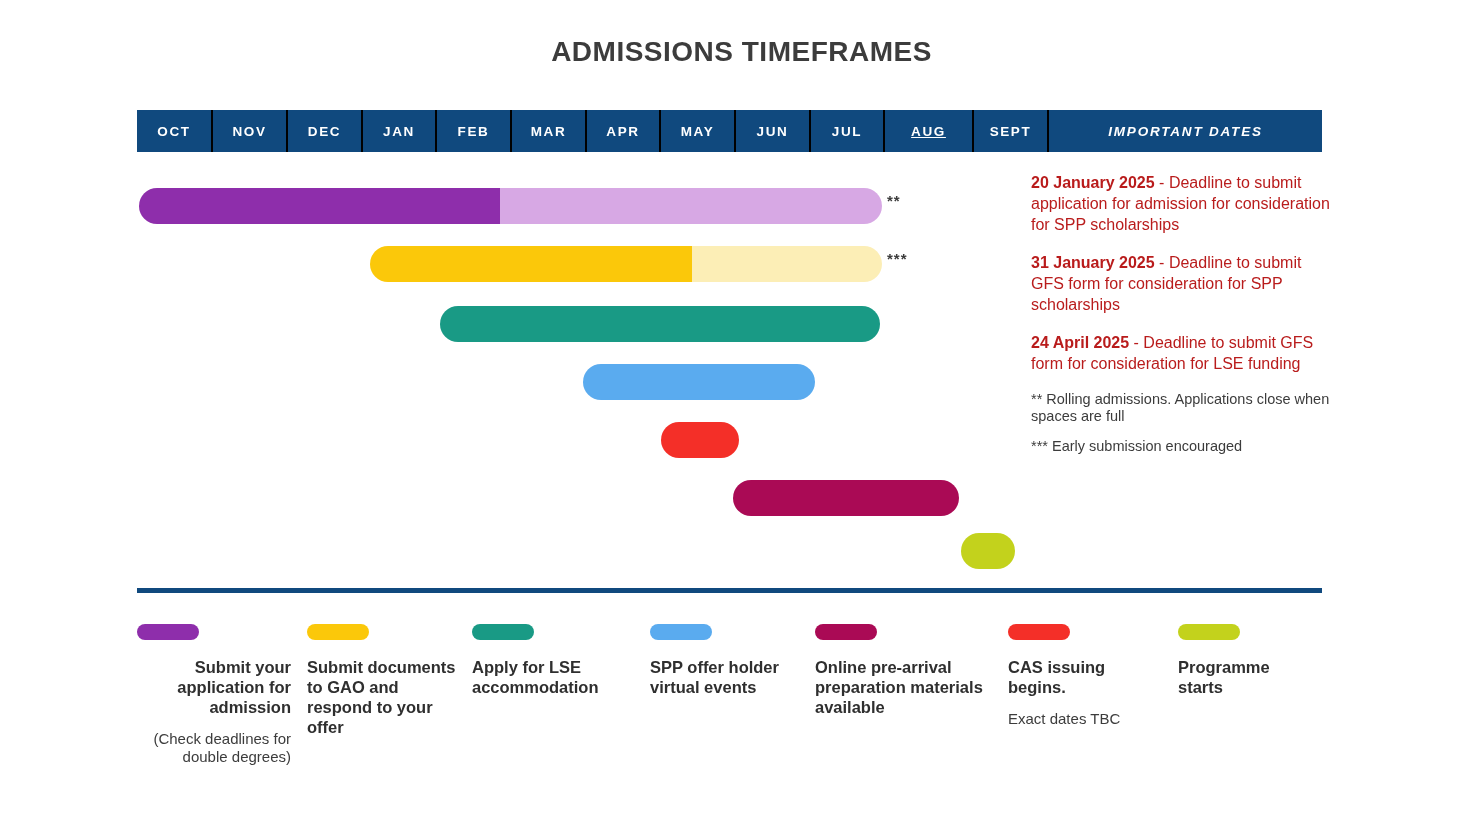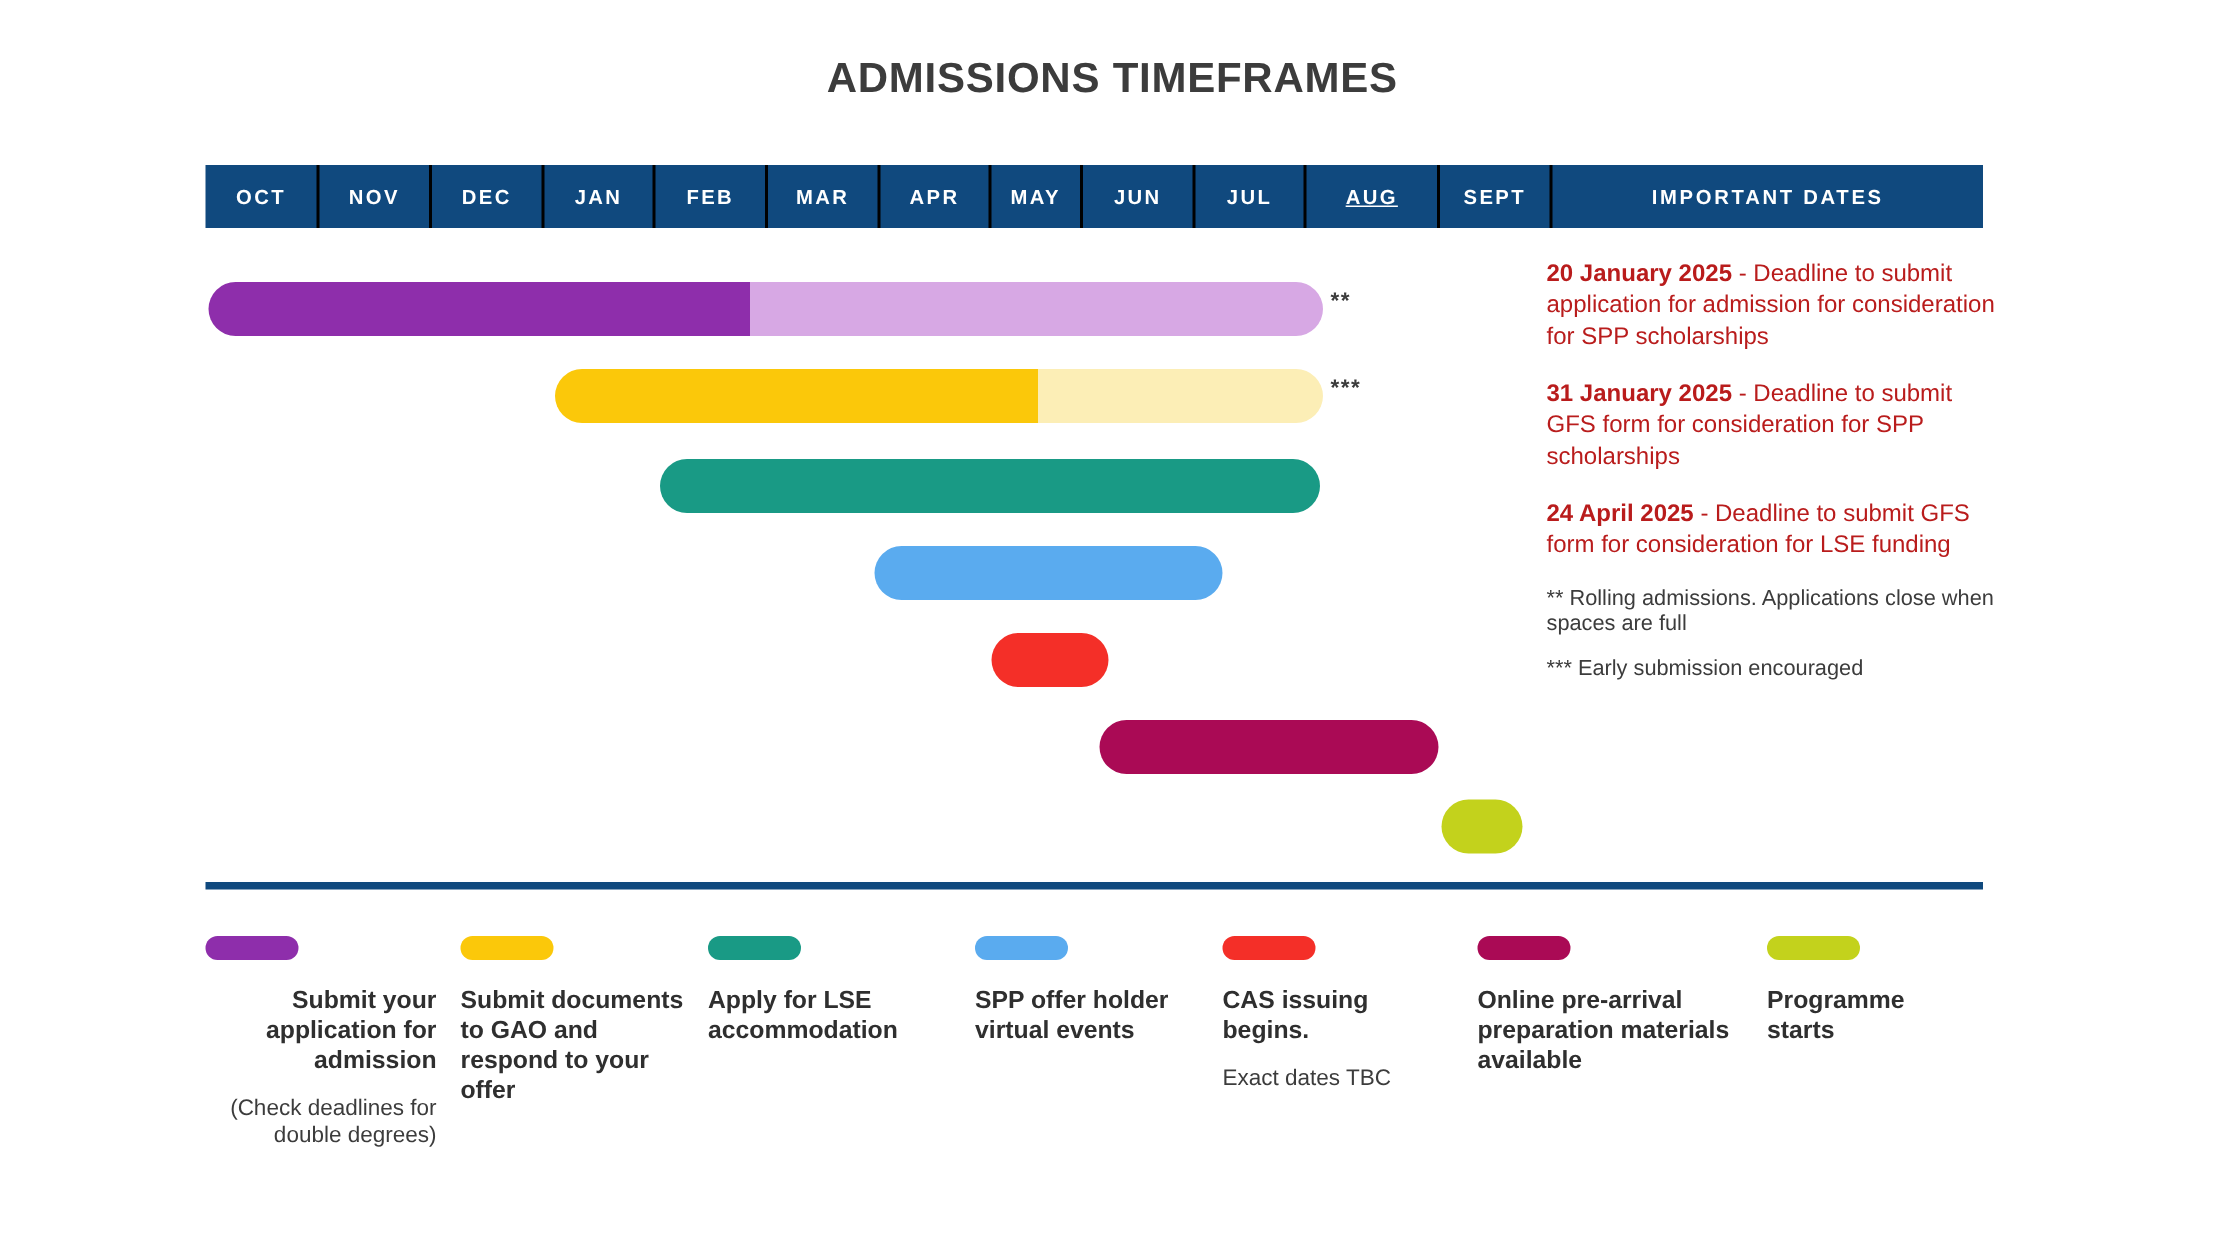--- a/index.html
+++ b/index.html
@@ -52,20 +52,21 @@
     letter-spacing: 1.6px;
     display: flex;
     align-items: center;
     justify-content: center;
     border-right: 2px solid #000000;
     box-sizing: border-box;
   }
   .month-cell.last {
     border-right: none;
     flex: 1 1 auto;
+    font-style: italic;
   }
   .month-cell.important {
     letter-spacing: 1.8px;
     font-size: 13.5px;
   }
 
   
   .bars {
     position: absolute;
     left: 0;
@@ -161,21 +162,21 @@
   <div class="title">ADMISSIONS TIMEFRAMES</div>
 
   <div class="month-bar" id="month-bar">
       <div class="month-cell" style="width: 76px;">OCT</div>
       <div class="month-cell" style="width: 75px;">NOV</div>
       <div class="month-cell" style="width: 75px;">DEC</div>
       <div class="month-cell" style="width: 74px;">JAN</div>
       <div class="month-cell" style="width: 75px;">FEB</div>
       <div class="month-cell" style="width: 75px;">MAR</div>
       <div class="month-cell" style="width: 74px;">APR</div>
-      <div class="month-cell" style="width: 61px;">MAY</div>
+      <div class="month-cell" style="width: 75px;">MAY</div>
       <div class="month-cell" style="width: 75px;">JUN</div>
       <div class="month-cell" style="width: 74px;">JUL</div>
       <div class="month-cell" style="width: 89px; text-decoration: underline;">AUG</div>
       <div class="month-cell" style="width: 75px;">SEPT</div>
       <div class="month-cell last important">IMPORTANT DATES</div>
     </div>
 
   <div class="bars" id="bars-layer">
       <div class="bar" style="left: 139px; top: 188px; width: 370px; background: rgb(142, 46, 171); border-radius: 18px 0px 0px 18px;"></div>
       <div class="bar" style="left: 500px; top: 188px; width: 382px; background: rgb(215, 168, 228); border-radius: 0px 18px 18px 0px;"></div>
@@ -211,28 +212,28 @@
         <div class="legend-label">Submit documents to GAO and respond to your offer</div>
       </div>
       <div class="legend-item" style="width: 178px;">
         <div class="legend-swatch" style="background: rgb(25, 154, 133);"></div>
         <div class="legend-label">Apply for LSE accommodation</div>
       </div>
       <div class="legend-item" style="width: 165px;">
         <div class="legend-swatch" style="background: rgb(90, 171, 239);"></div>
         <div class="legend-label">SPP offer holder virtual events</div>
       </div>
+      <div class="legend-item" style="width: 193px;">
+        <div class="legend-swatch" style="background: rgb(170, 10, 85);"></div>
+        <div class="legend-label">Online pre-arrival preparation materials available</div>
+      </div>
       <div class="legend-item" style="width: 170px;">
         <div class="legend-swatch" style="background: rgb(244, 47, 40);"></div>
         <div class="legend-label">CAS issuing begins.</div>
         <div class="legend-sub">Exact dates TBC</div>
       </div>
-      <div class="legend-item" style="width: 193px;">
-        <div class="legend-swatch" style="background: rgb(170, 10, 85);"></div>
-        <div class="legend-label">Online pre-arrival preparation materials available</div>
-      </div>
       <div class="legend-item" style="width: 130px;">
         <div class="legend-swatch" style="background: rgb(195, 210, 28);"></div>
         <div class="legend-label">Programme starts</div>
       </div>
     </div>
 
 </div>
 
 </body></html>

